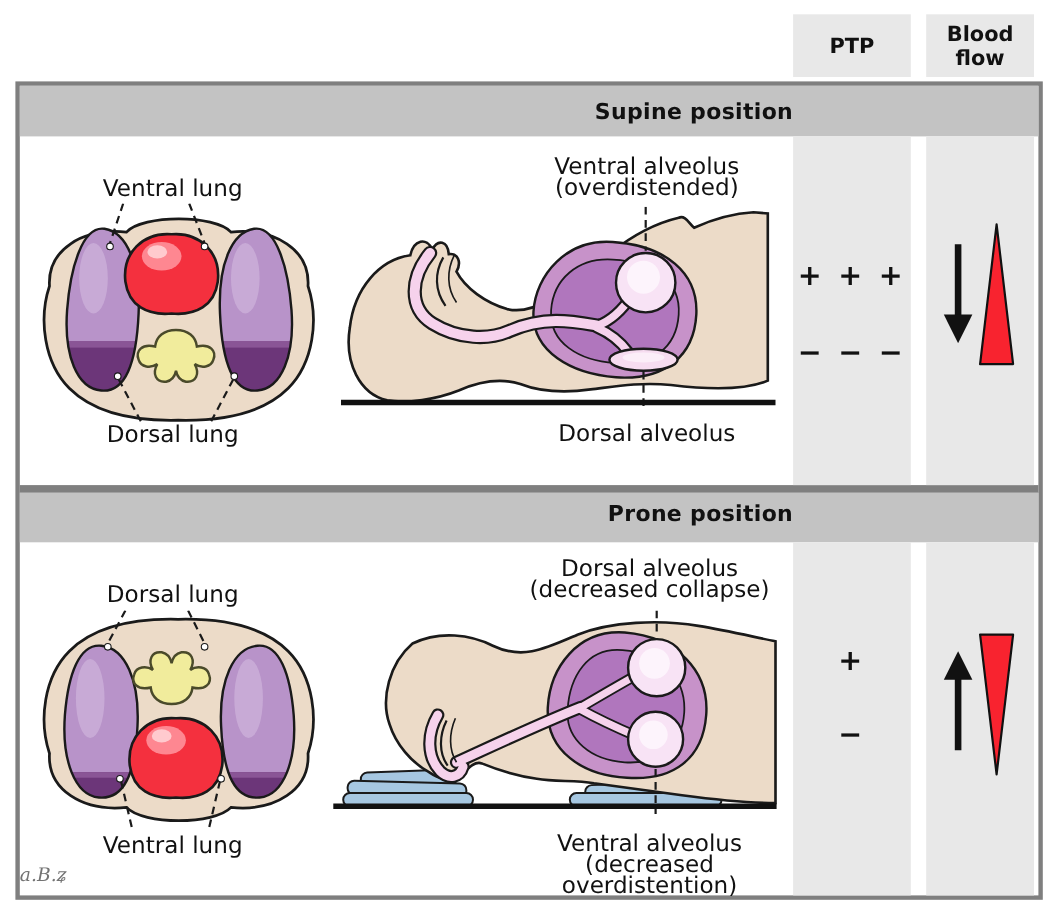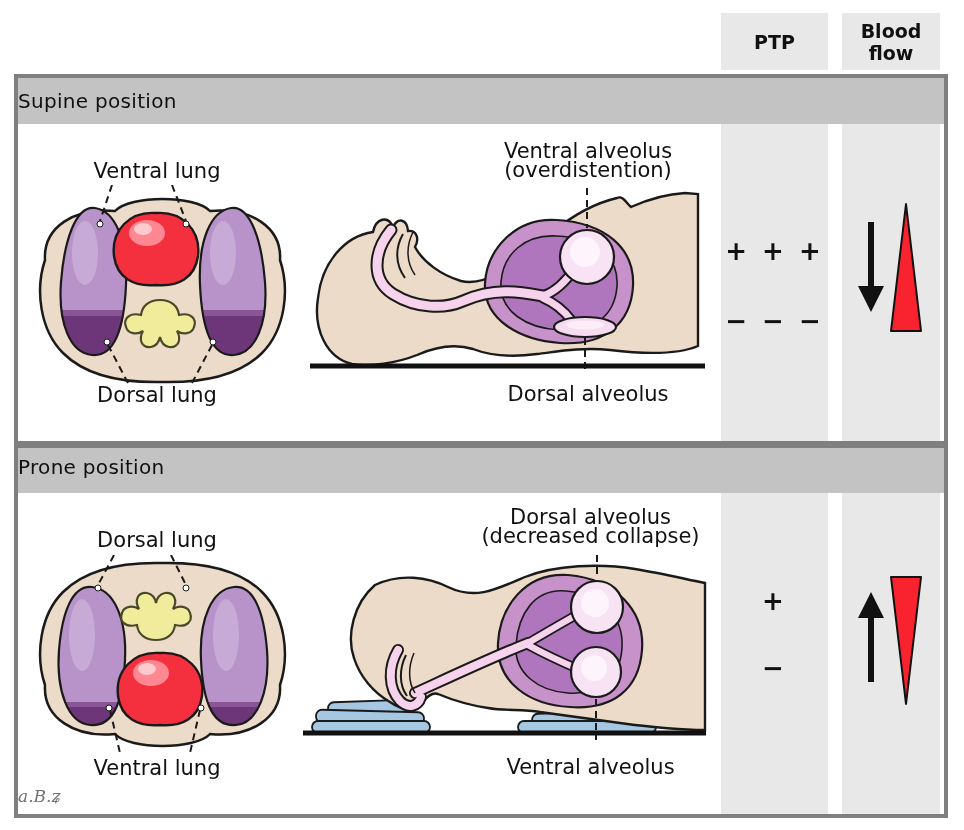--- a/index.html
+++ b/index.html
@@ -3,21 +3,21 @@
 <meta charset="utf-8">
 <style>
   html,body{margin:0;padding:0;background:#fff;}
   .canvas{position:relative;width:964px;height:830px;background:#fff;overflow:hidden;
           font-family:"DejaVu Sans","Liberation Sans",sans-serif;color:#111;}
   .abs{position:absolute;}
   .colhdr{background:#e8e8e8;display:flex;align-items:center;justify-content:center;
           text-align:center;font-weight:bold;font-size:19px;line-height:22px;}
   .outerbox{border:4px solid #7f7f7f;background:#fff;box-sizing:border-box;}
   .titlebar{background:#c3c3c3;}
-  .titletext{text-align:left;font-weight:normal;font-size:20px;letter-spacing:.3px;}
+  .titletext{text-align:right;font-weight:bold;font-size:20px;letter-spacing:.3px;}
   .divider{background:#7f7f7f;}
   .strip{background:#e8e8e8;}
   .lbl{font-size:21px;line-height:19px;text-align:center;}
   .ptpval{width:107px;text-align:center;font-size:26px;font-weight:bold;letter-spacing:3px;}
   .sig{font-family:"DejaVu Serif","Liberation Serif",serif;font-style:italic;
        font-size:17px;color:#737373;}
   svg{display:block;}
 </style>
 </head>
 <body>
@@ -88,21 +88,21 @@
     <g fill="#fff" stroke="#1a1a1a" stroke-width="1">
       <circle cx="70" cy="39" r="3"></circle>
         <circle cx="156" cy="39" r="3"></circle>
       <circle cx="77" cy="157" r="3"></circle>
         <circle cx="183" cy="157" r="3"></circle>
     </g>
   </svg>
 
   <div class="abs lbl" style="left:488px;top:142px;width:200px;">
     <div>Ventral alveolus</div>
-    <div>(overdistention)</div>
+    <div>(overdistended)</div>
   </div>
   <div class="abs lbl" style="left:488px;top:385px;width:200px;">
     <div>Dorsal alveolus</div>
   </div>
 
   <svg class="abs" style="left:305px;top:188px;" width="405" height="185" viewBox="0 0 405 185">
     <path d="M 47,176 C 22,170 8,142 13,110 C 17,74 40,48 68,44 C 71,30 83,27 88,39 C 93,29 102,31 103,43 C 111,42 115,50 110,59 C 118,74 136,87 156,93 C 185,100 215,70 250,42 C 275,22 295,14 312,10 C 318,7 322,16 326,19 C 344,11 362,6 380,5 L 393,6 L 393,158 C 372,167 338,166 305,162 C 275,159 250,164 232,166 C 210,169 186,168 168,161 C 148,155 128,160 112,167 C 92,175 65,179 47,176 Z" fill="#ecdbc8" stroke="#1a1a1a" stroke-width="2.4"></path>
     <path d="M 252,32 C 300,35 330,60 328,98 C 326,135 300,158 255,155 C 215,152 178,132 180,95 C 182,62 210,29 252,32 Z" fill="#c792c9" stroke="#1a1a1a" stroke-width="2.2"></path>
     <path d="M 252,48 C 290,50 314,68 312,98 C 310,128 288,145 254,142 C 222,140 194,124 196,94 C 198,66 220,46 252,48 Z" fill="#b076bd" stroke="#1a1a1a" stroke-width="1.6"></path>
     <g>
@@ -187,20 +187,21 @@
         <circle cx="171" cy="153" r="3"></circle>
     </g>
   </svg>
 
   <div class="abs lbl" style="left:478px;top:508px;width:225px;">
     <div>Dorsal alveolus</div>
     <div>(decreased collapse)</div>
   </div>
   <div class="abs lbl" style="left:458px;top:758px;width:265px;">
     <div>Ventral alveolus</div>
+    <div>(decreased overdistention)</div>
   </div>
 
   <svg class="abs" style="left:300px;top:555px;" width="410" height="185" viewBox="0 0 410 185">
     <g fill="#a6c7e1" stroke="#1a1a1a" stroke-width="1.8">
       <rect x="28" y="146" width="88" height="13" rx="6" transform="rotate(-2 70 152)"></rect>
       <rect x="16" y="156" width="108" height="13" rx="6" transform="rotate(1.5 70 162)"></rect>
       <rect x="12" y="166" width="118" height="12" rx="6"></rect>
     </g>
     <g fill="#a6c7e1" stroke="#1a1a1a" stroke-width="1.8">
       <rect x="232" y="157" width="112" height="12" rx="6" transform="rotate(-2 288 163)"></rect>

